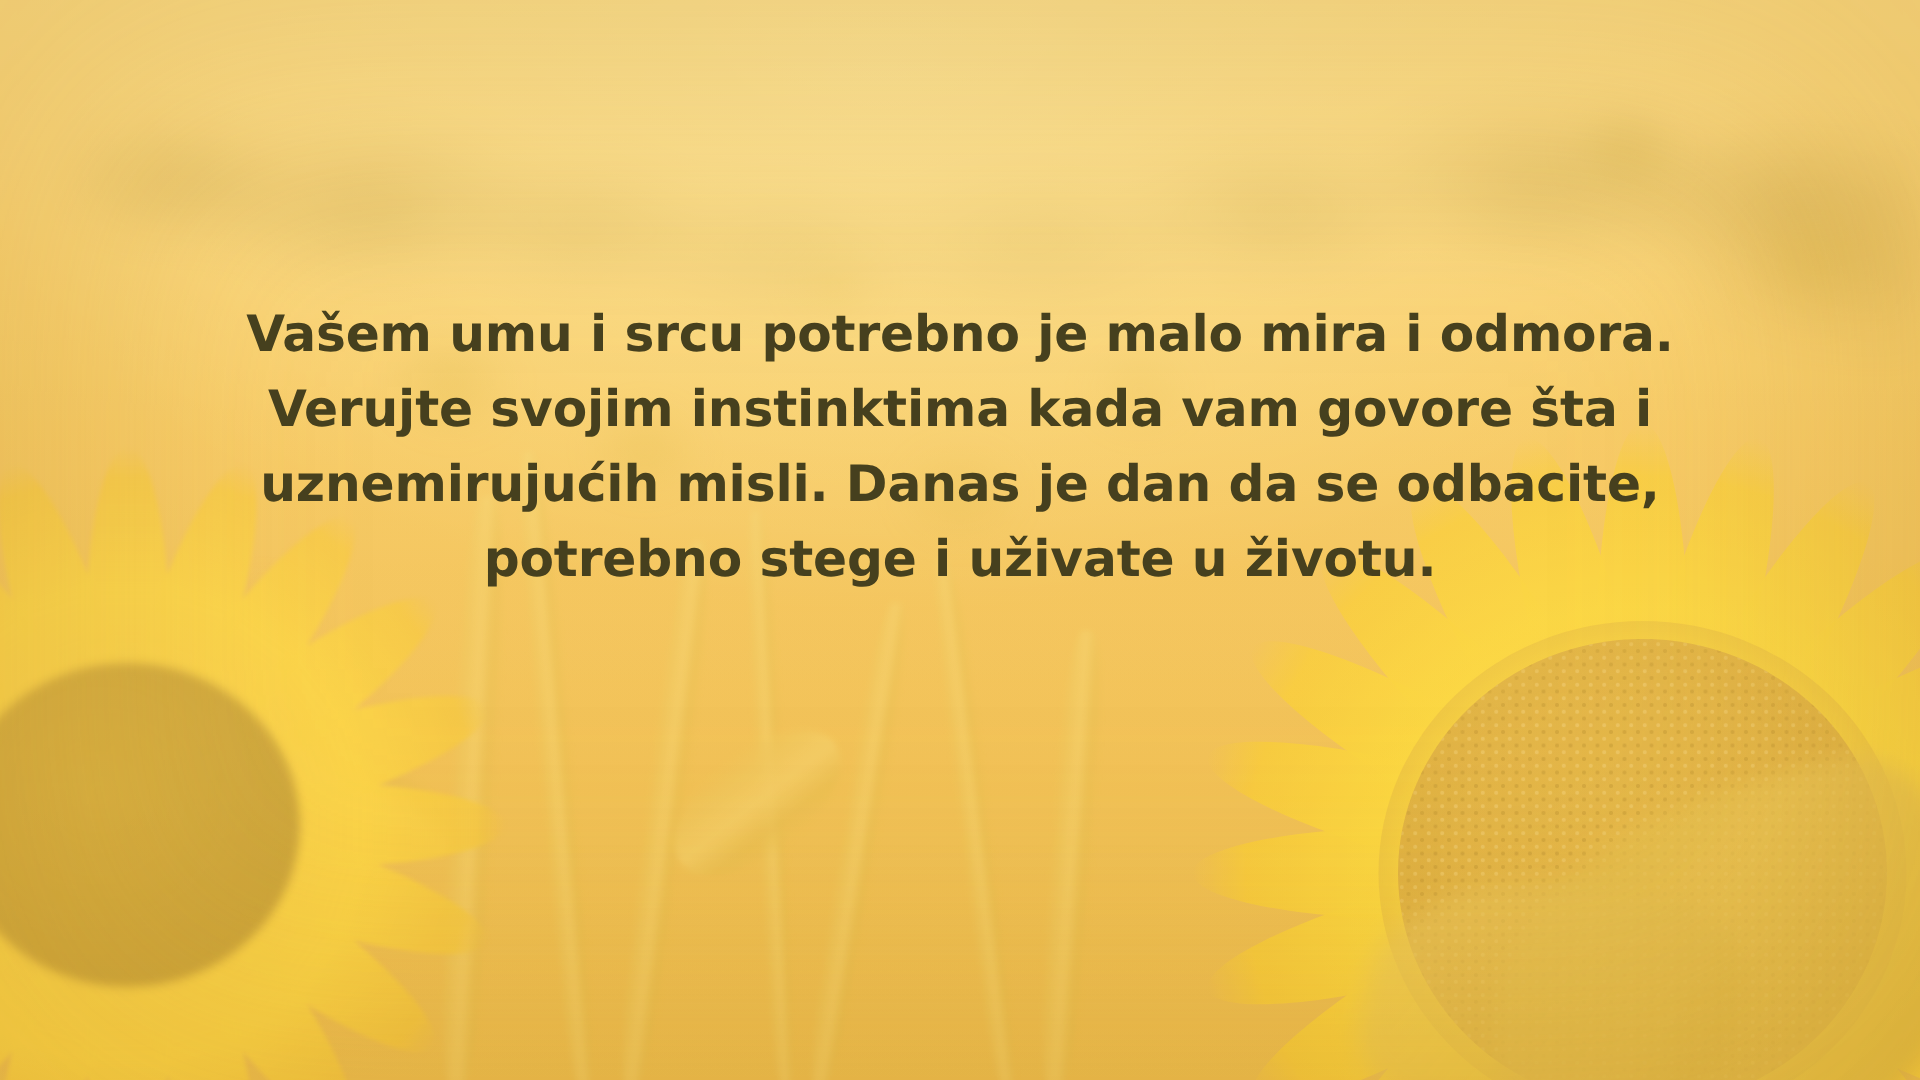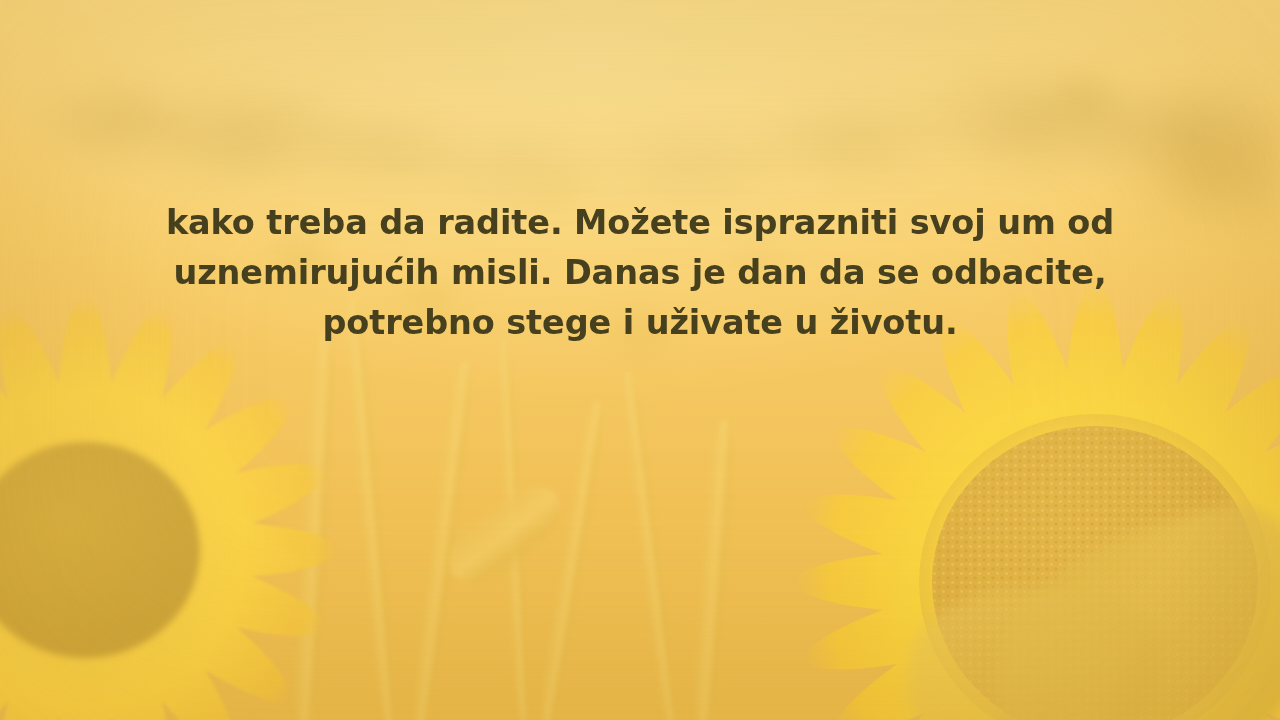--- a/index.html
+++ b/index.html
@@ -333,19 +333,20 @@
 
   <div id="leafBR"></div>
   <div id="leafBR2"></div>
 
   <div class="layer" id="wash"></div>
   <div class="layer" id="tint"></div>
   <div class="layer" id="vignette"></div>
 
   <div id="quote">
     <div id="body">
-      <div>kako treba da radite. Možete isprazniti svoj um od</div>
+      <div>Vašem umu i srcu potrebno je malo mira i odmora.</div>
+      <div>Verujte svojim instinktima kada vam govore šta i</div>
       <div>uznemirujućih misli. Danas je dan da se odbacite,</div>
       <div>potrebno stege i uživate u životu.</div>
     </div>
   </div>
 
 </div>
 
 </body></html>

